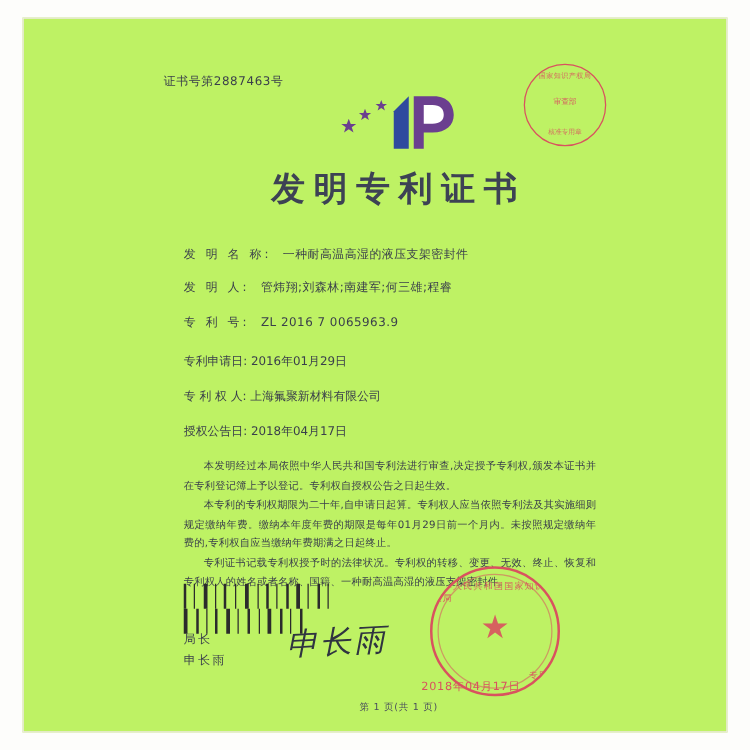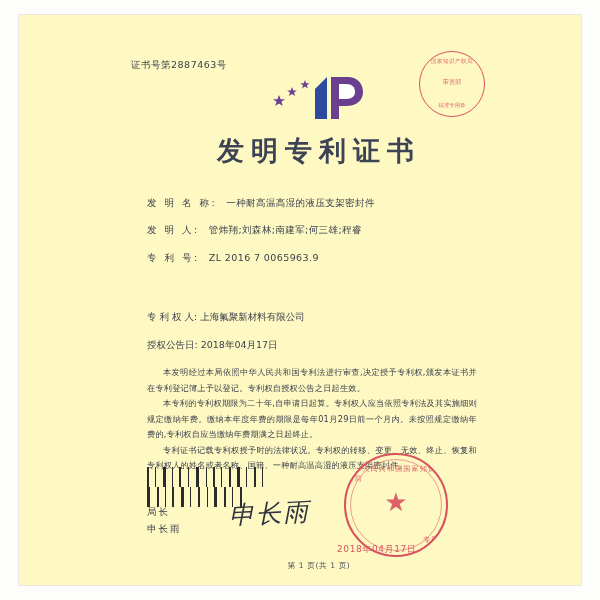--- a/index.html
+++ b/index.html
@@ -19,21 +19,21 @@
     height: 600px;
     background: #fdfdfb;
   }
   
   #paper {
     position: absolute;
     left: 18px;
     top: 14px;
     width: 564px;
     height: 572px;
-    background: #fef9c3;
+    background: #bef264;
     box-sizing: border-box;
     border: 1px solid #efe7e7;
   }
 
   
   .cert-no {
     position: absolute;
     left: 112px;
     top: 44px;
     font-size: 9.5px;
@@ -306,20 +306,24 @@
       <span class="val">一种耐高温高湿的液压支架密封件</span>
     </div>
     <div class="field r2">
       <span class="lbl">发 明 人:</span>
       <span class="val">管炜翔;刘森林;南建军;何三雄;程睿</span>
     </div>
     <div class="field r3">
       <span class="lbl">专 利 号:</span>
       <span class="val">ZL 2016 7 0065963.9</span>
     </div>
+    <div class="field2 r4">
+      <span class="lbl">专利申请日:</span>
+      <span class="val">2016年01月29日</span>
+    </div>
     <div class="field2 r5">
       <span class="lbl">专 利 权 人:</span>
       <span class="val">上海氟聚新材料有限公司</span>
     </div>
     <div class="field2 r6">
       <span class="lbl">授权公告日:</span>
       <span class="val">2018年04月17日</span>
     </div>
 
     <div class="body-text">

